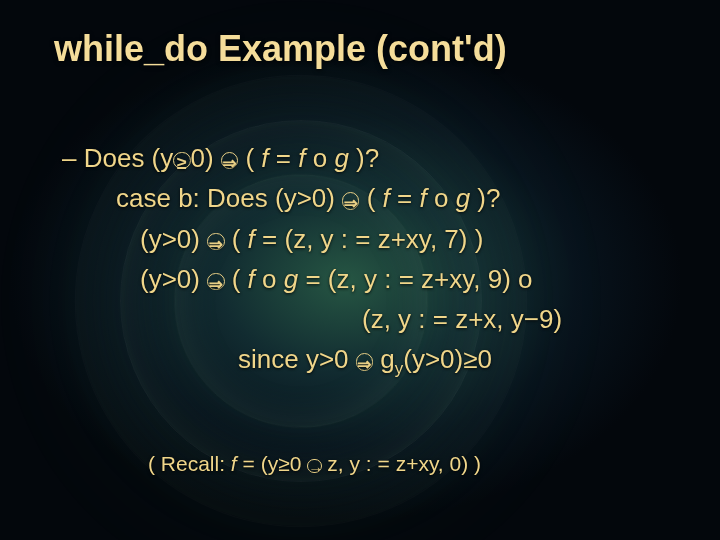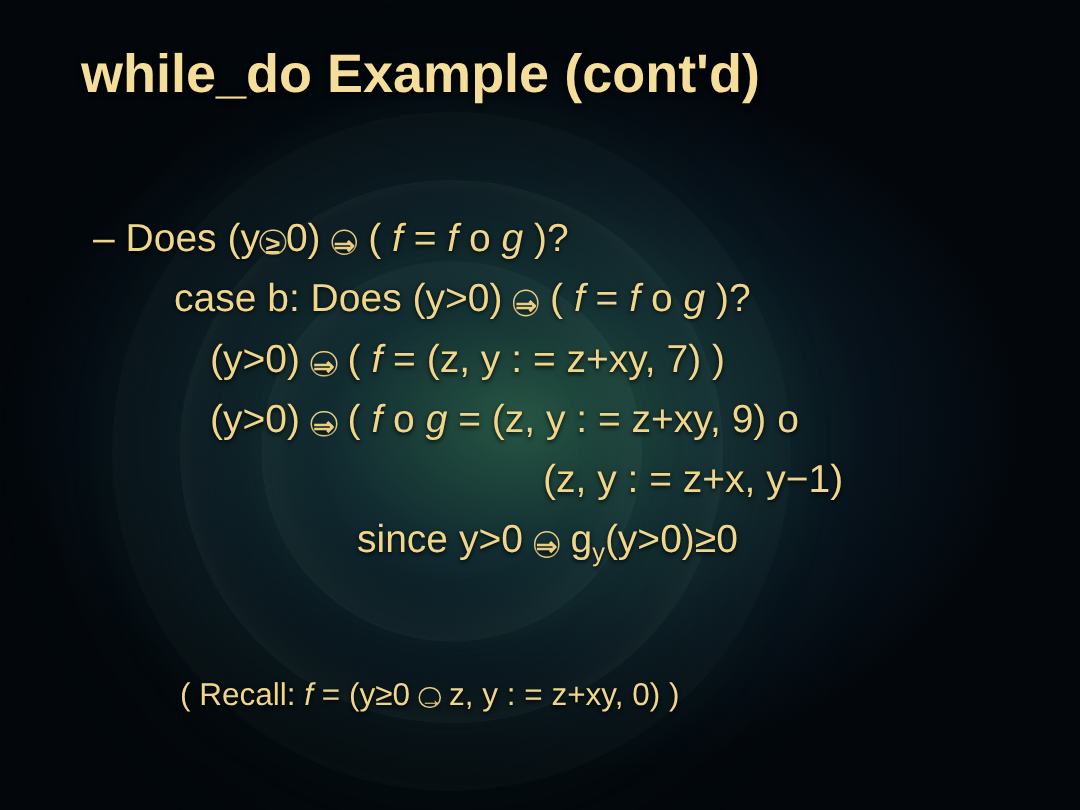--- a/index.html
+++ b/index.html
@@ -57,21 +57,21 @@
     margin-top: 30px;
   }
   .row { white-space: nowrap; }
   .it { font-style: italic; }
   .ind1 { padding-left: 54px; }
   .ind2 { padding-left: 78px; }
   .ind3 { padding-left: 300px; }
   .ind4 { padding-left: 176px; }
   .recall {
     position: absolute;
-    left: 120px;
+    left: 148px;
     top: 452px;
     font-size: 21px;
     color: #f0d68a;
     text-shadow: 0 1px 3px rgba(0,0,0,0.85);
   }
   .sym {
     display: inline-block;
     width: 0.95em;
     height: 0.95em;
     border: 1.5px solid #e8cf85;
@@ -112,21 +112,21 @@
 
     <div class="row ind2">
       <span>(y&gt;0) </span><span class="sym imp"></span><span> ( </span><span class="it">f</span><span> = (z, y : = z+xy, 7) )</span>
     </div>
 
     <div class="row ind2">
       <span>(y&gt;0) </span><span class="sym imp"></span><span> ( </span><span class="it">f</span><span> o </span><span class="it">g</span><span> = (z, y : = z+xy, 9) o</span>
     </div>
 
     <div class="row ind3">
-      <span>(z, y : = z+x, y−1)</span>
+      <span>(z, y : = z+x, y−9)</span>
     </div>
 
     <div class="row ind4">
       <span>since y&gt;0 </span><span class="sym imp"></span><span> g</span><span class="sub">y</span><span>(y&gt;0)≥0</span>
     </div>
 
   </div>
 
   <div class="recall row">
     <span>( Recall: </span><span class="it">f</span><span> = (y≥0 </span><span class="sym arrow"></span><span> z, y : = z+xy, 0) )</span>

